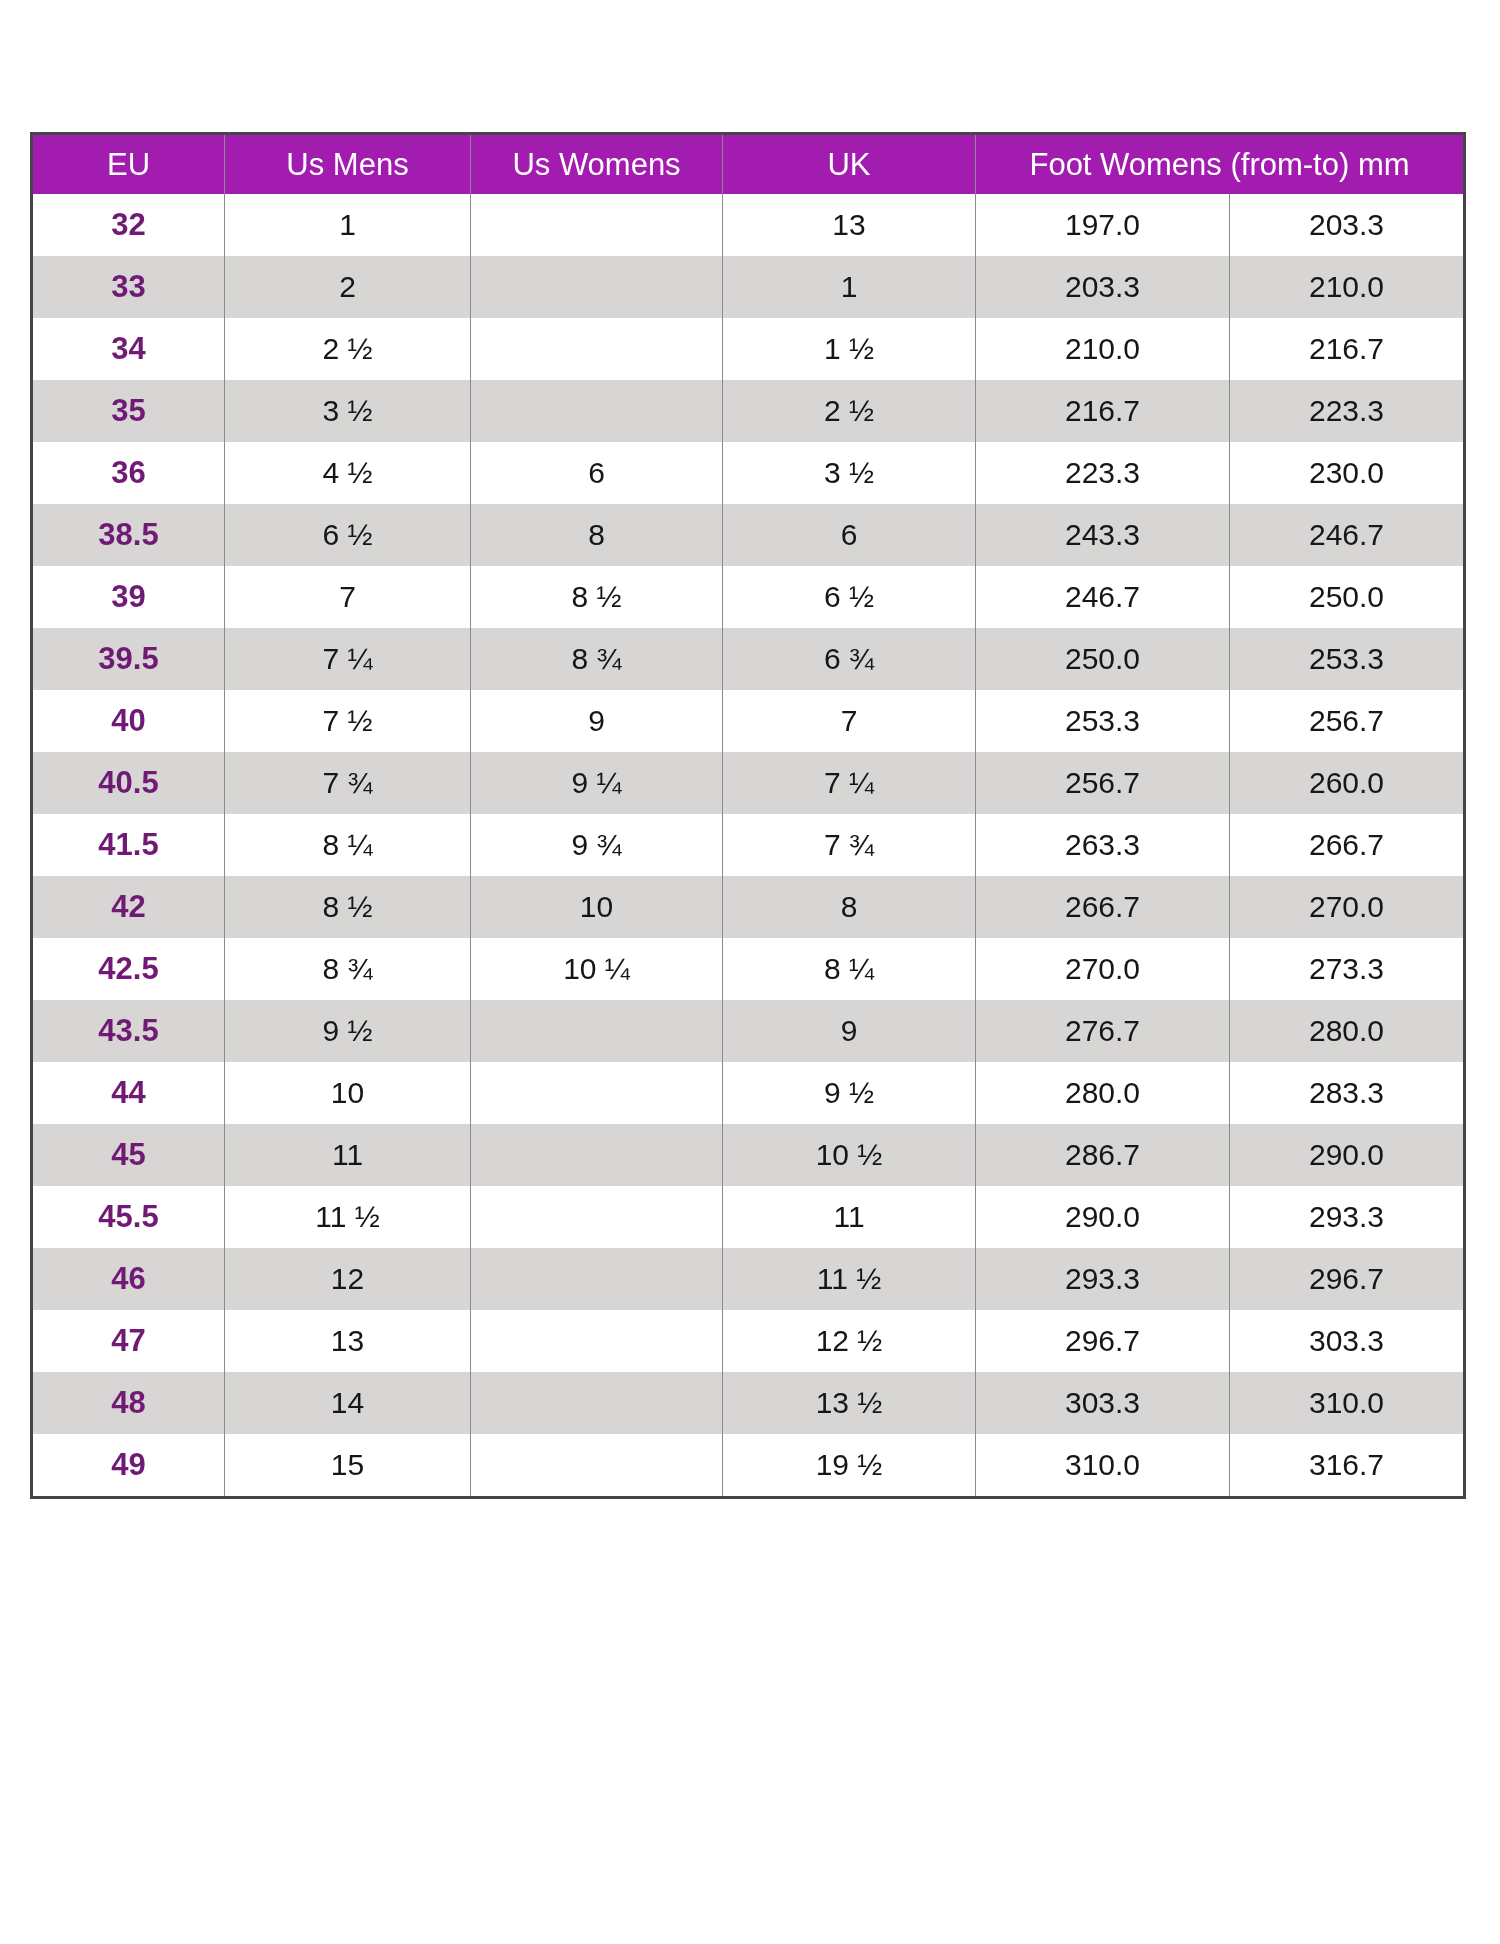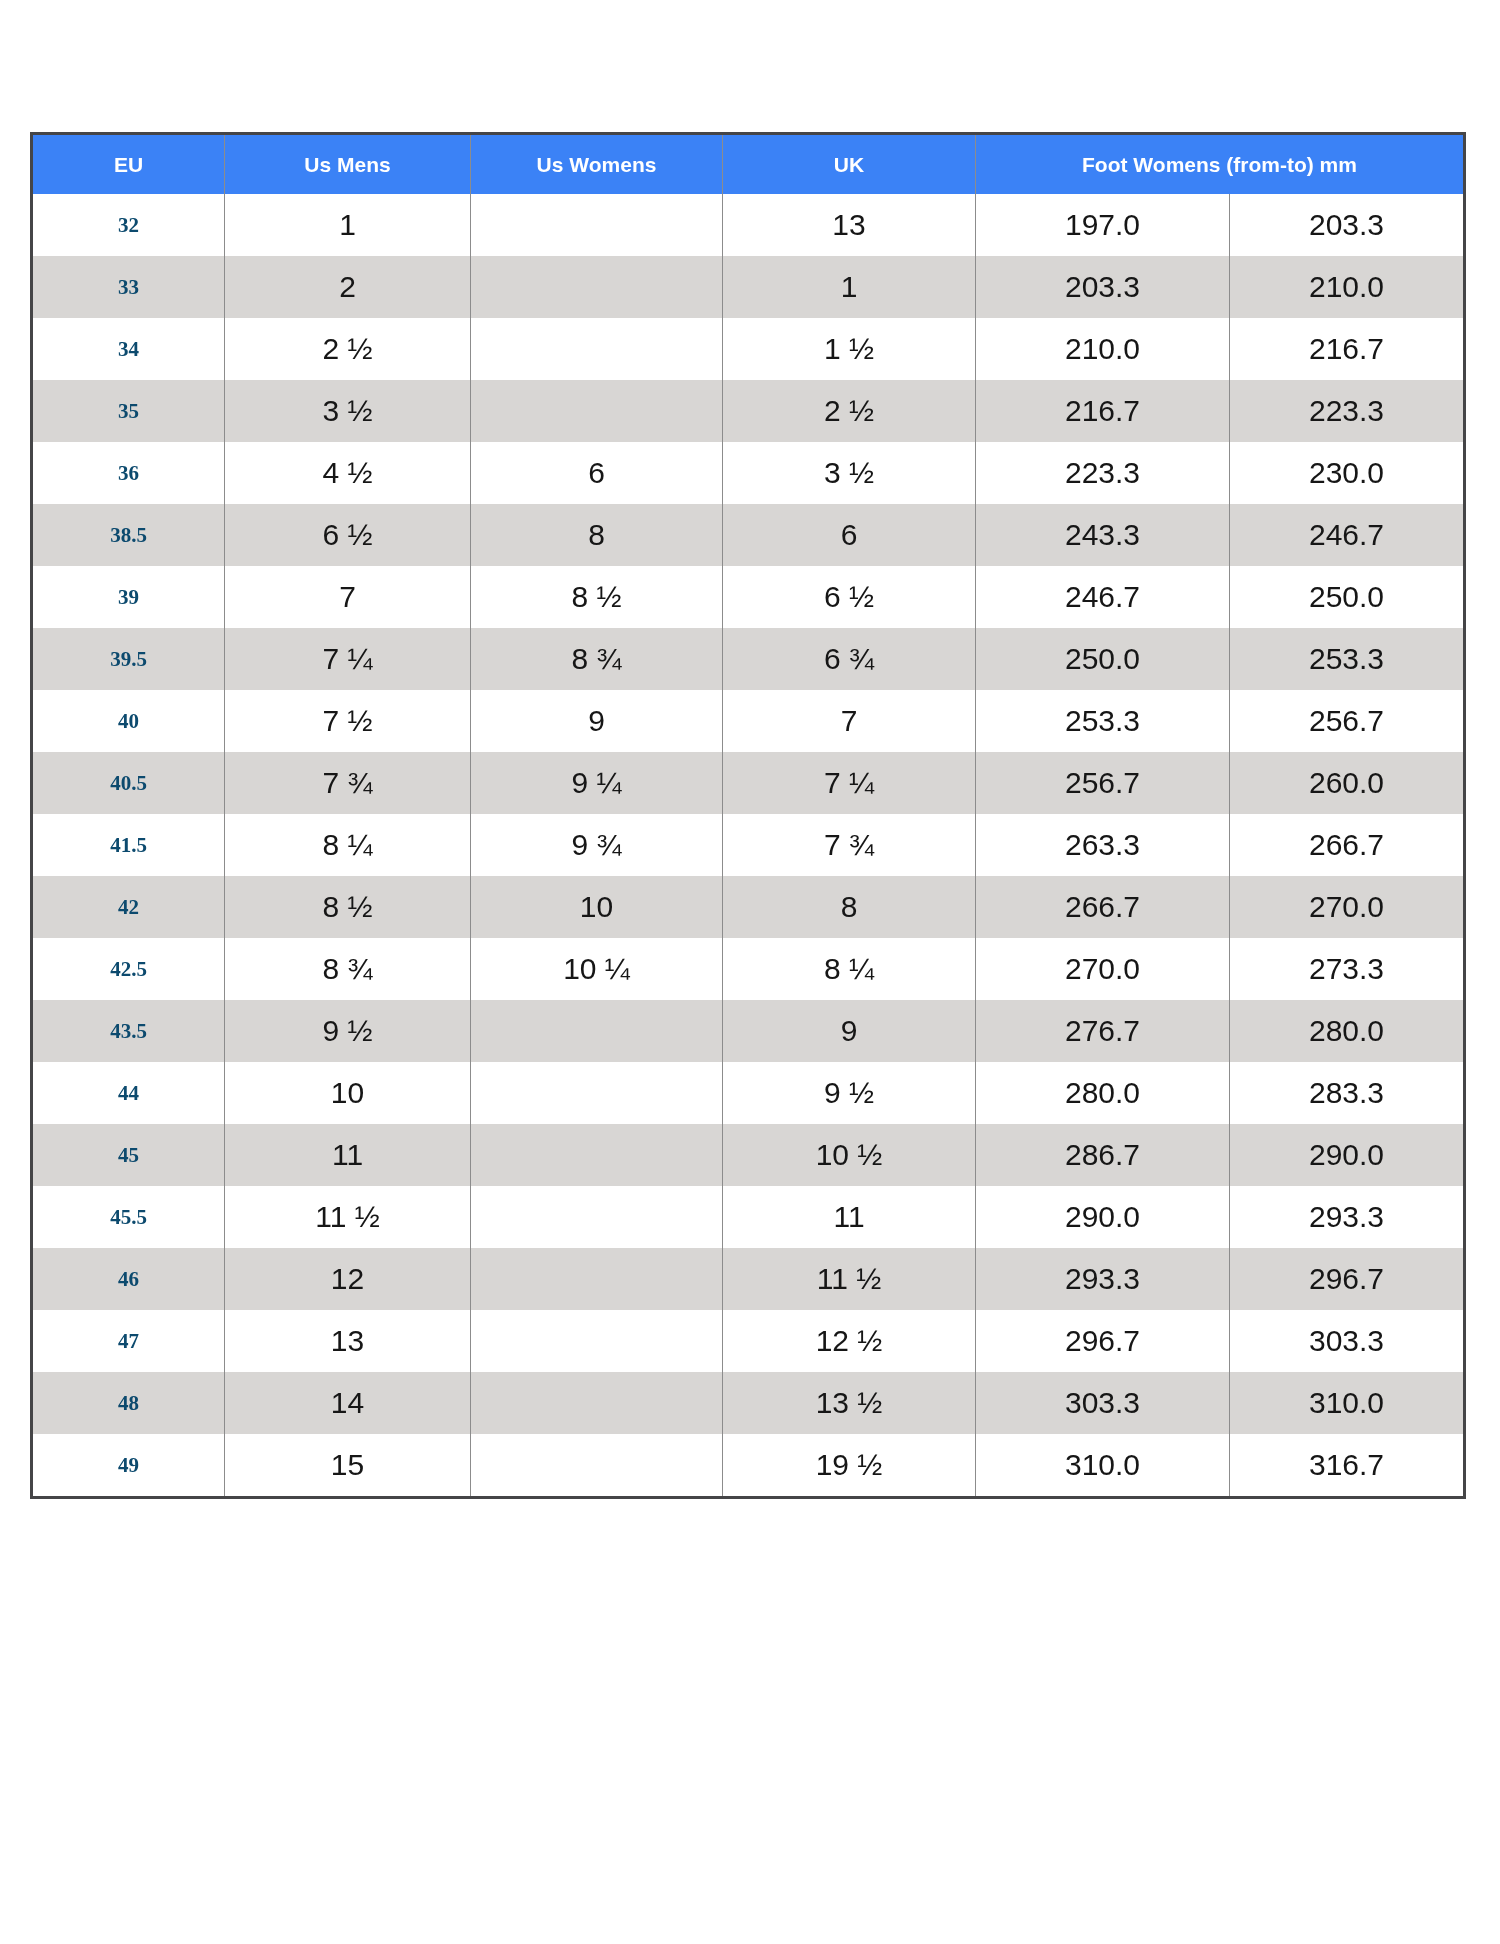--- a/index.html
+++ b/index.html
@@ -22,37 +22,37 @@
   }
   table.size-table th, table.size-table td {
     padding: 0;
     text-align: center;
     vertical-align: middle;
     overflow: hidden;
     white-space: nowrap;
   }
   table.size-table th {
     height: 59px;
-    background: #3b82f6;
+    background: #a21caf;
     color: #ffffff;
-    font-size: 21px;
-    font-weight: bold;
+    font-size: 31px;
+    font-weight: normal;
     border-left: 1px solid #8c8c8c;
   }
   table.size-table td {
     height: 62px;
     font-size: 30px;
     font-weight: normal;
     color: #161616;
     border-left: 1px solid #8c8c8c;
   }
   table.size-table th:first-child, table.size-table td:first-child { border-left: none; }
   table.size-table tbody tr:nth-child(odd)  td { background: #ffffff; }
   table.size-table tbody tr:nth-child(even) td { background: #D8D6D4; }
-  table.size-table td.eu-col { font-weight: bold; font-size: 21px; color: #0c4a6e; font-family: Liberation Serif, serif; }
+  table.size-table td.eu-col { font-weight: bold; font-size: 31px; color: #701a75; }
 </style>
 </head>
 <body>
 
 <div class="page">
   <table class="size-table">
     <colgroup>
       <col style="width:193px">
       <col style="width:246px">
       <col style="width:252px">

